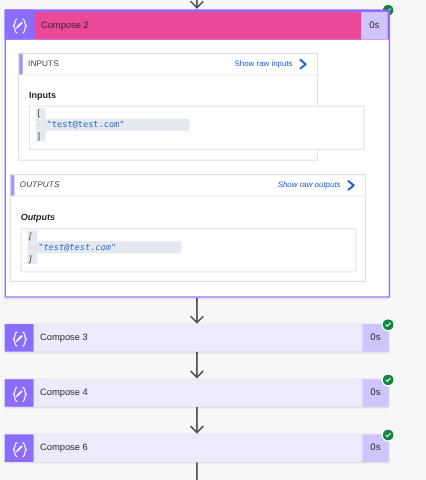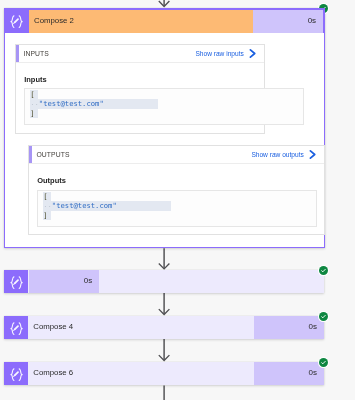--- a/index.html
+++ b/index.html
@@ -9,28 +9,28 @@
   .stage{position:absolute;left:0;top:0;width:355px;height:400px;}
   svg.conn{position:absolute;left:0;top:0;pointer-events:none;}
 
   
   .card{position:absolute;left:4.2px;top:8.4px;width:320.8px;height:239.4px;
         border:1.4px solid #8C6CFC;background:#FFFFFF;box-sizing:border-box;
         box-shadow:0 1.2px 2.4px rgba(0,0,0,.14), 0 0 1.4px rgba(0,0,0,.10);}
   .card-head{position:absolute;left:4.2px;top:8.4px;width:320.8px;height:24.7px;
         background:#8C6CFC;display:flex;align-items:stretch;z-index:3;
         padding:2.1px 2.1px 0 0;box-sizing:border-box;}
-  .hdr-inner{flex:1 1 auto;display:flex;align-items:stretch;background:#fdba74;}
+  .hdr-inner{flex:1 1 auto;display:flex;align-items:stretch;background:#ec4899;}
   .card-head > .icon-box{margin:-2.1px 1.1px 0 0;height:24.7px;flex:0 0 24.2px;}
   .icon-box{width:23.5px;background:#8C6CFC;display:flex;
         align-items:center;justify-content:center;flex:0 0 23.5px;}
   .node-title{font-size:7.8px;color:#2B2B2B;display:flex;align-items:center;padding-bottom:2.6px;
         padding-left:4.6px;flex:1 1 auto;}
   .dur{flex:0 0 22px;background:#CFC4FB;display:flex;align-items:center;
-       justify-content:center;font-size:8px;color:#2B2B2B;padding-bottom:2.2px;padding-left:48px;}
+       justify-content:center;font-size:8px;color:#2B2B2B;padding-bottom:2.2px;}
 
   
   .badge{position:absolute;width:10.8px;height:10.8px;border-radius:50%;
        background:#FFFFFF;display:block;}
   .badge svg{position:absolute;left:0.9px;top:0.9px;}
 
   
   .panel{position:absolute;border:1px solid #E1E1E1;background:#FFFFFF;
        box-sizing:border-box;}
   .panel-head{position:relative;height:18px;display:flex;align-items:center;
@@ -136,21 +136,21 @@
             <use href="#chevRight"></use>
           </svg>
       </div>
     </div>
     <div class="sub-label" style="left:8.2px;top:30px;">Inputs</div>
     <div class="codebox" style="left:8.2px;top:43.3px;width:280px;height:36.4px;">
       <div class="code"><span class="cline"><span class="seg"><span class="br">[</span></span></span><span class="cline wide"><span class="seg"><span class="dots">··</span><span class="str">"test@test.com"</span></span></span><span class="cline"><span class="seg"><span class="br">]</span></span></span></div>
     </div>
   </div>
 
-  <div class="panel" style="left:28px;top:145px;width:297px;height:90px;">
+  <div class="panel" style="left:8px;top:145px;width:297px;height:90px;font-style:italic;">
     <div class="panel-head">
       <div class="panel-bar"></div>
       <div class="panel-title">OUTPUTS</div>
       <div class="showraw">
         <span>Show raw outputs</span>
         <svg class="chev" width="7" height="9" viewBox="0 0 7 9">
             <use href="#chevRight"></use>
           </svg>
       </div>
     </div>
@@ -159,20 +159,21 @@
       <div class="code"><span class="cline"><span class="seg"><span class="br">[</span></span></span><span class="cline wide"><span class="seg"><span class="dots">··</span><span class="str">"test@test.com"</span></span></span><span class="cline"><span class="seg"><span class="br">]</span></span></span></div>
     </div>
   </div>
 
   <div class="row" style="top:270.1px;">
     <div class="icon-box">
       <svg width="19" height="19" viewBox="0 0 16 16">
           <use href="#composeGlyph"></use>
         </svg>
     </div>
+    <div class="node-title">Compose 3</div>
     <div class="dur">0s</div>
   </div>
   <div class="badge" style="left:318.4px;top:265.1px;">
     <svg width="9" height="9" viewBox="0 0 9 9">
         <use href="#checkCircle"></use>
       </svg>
   </div>
 
   <div class="row" style="top:316.1px;text-align:center;">
     <div class="icon-box">

